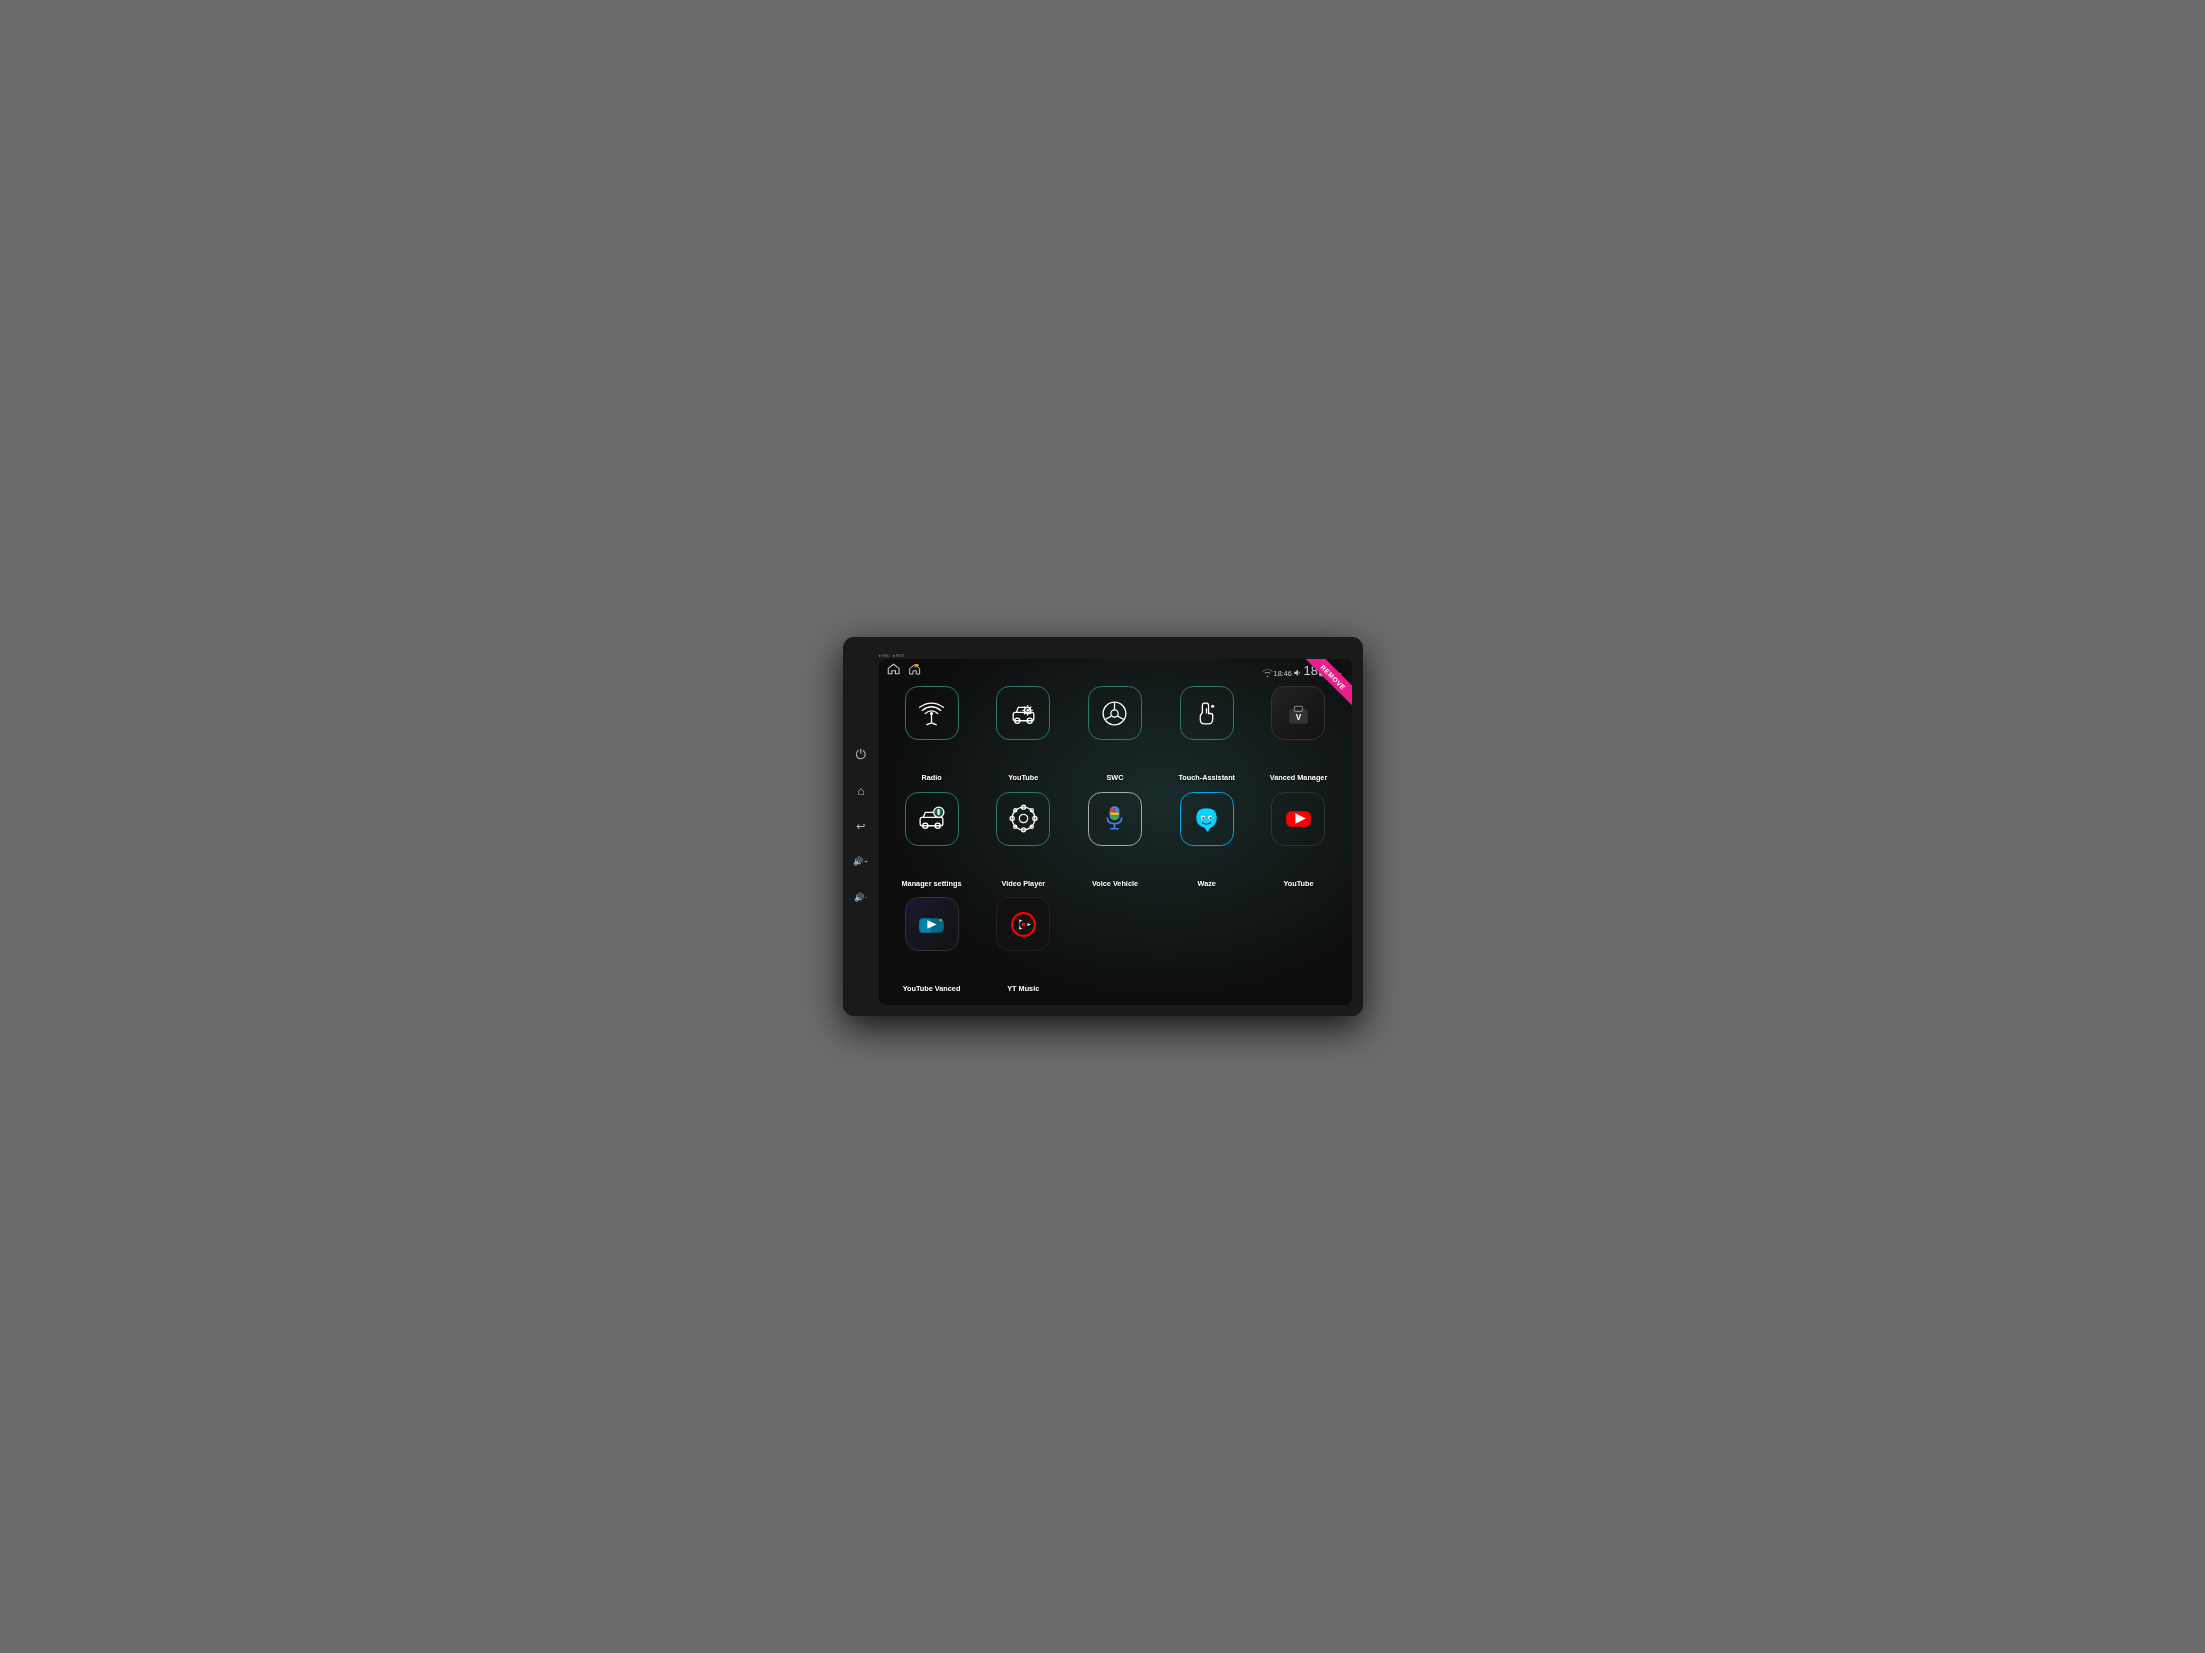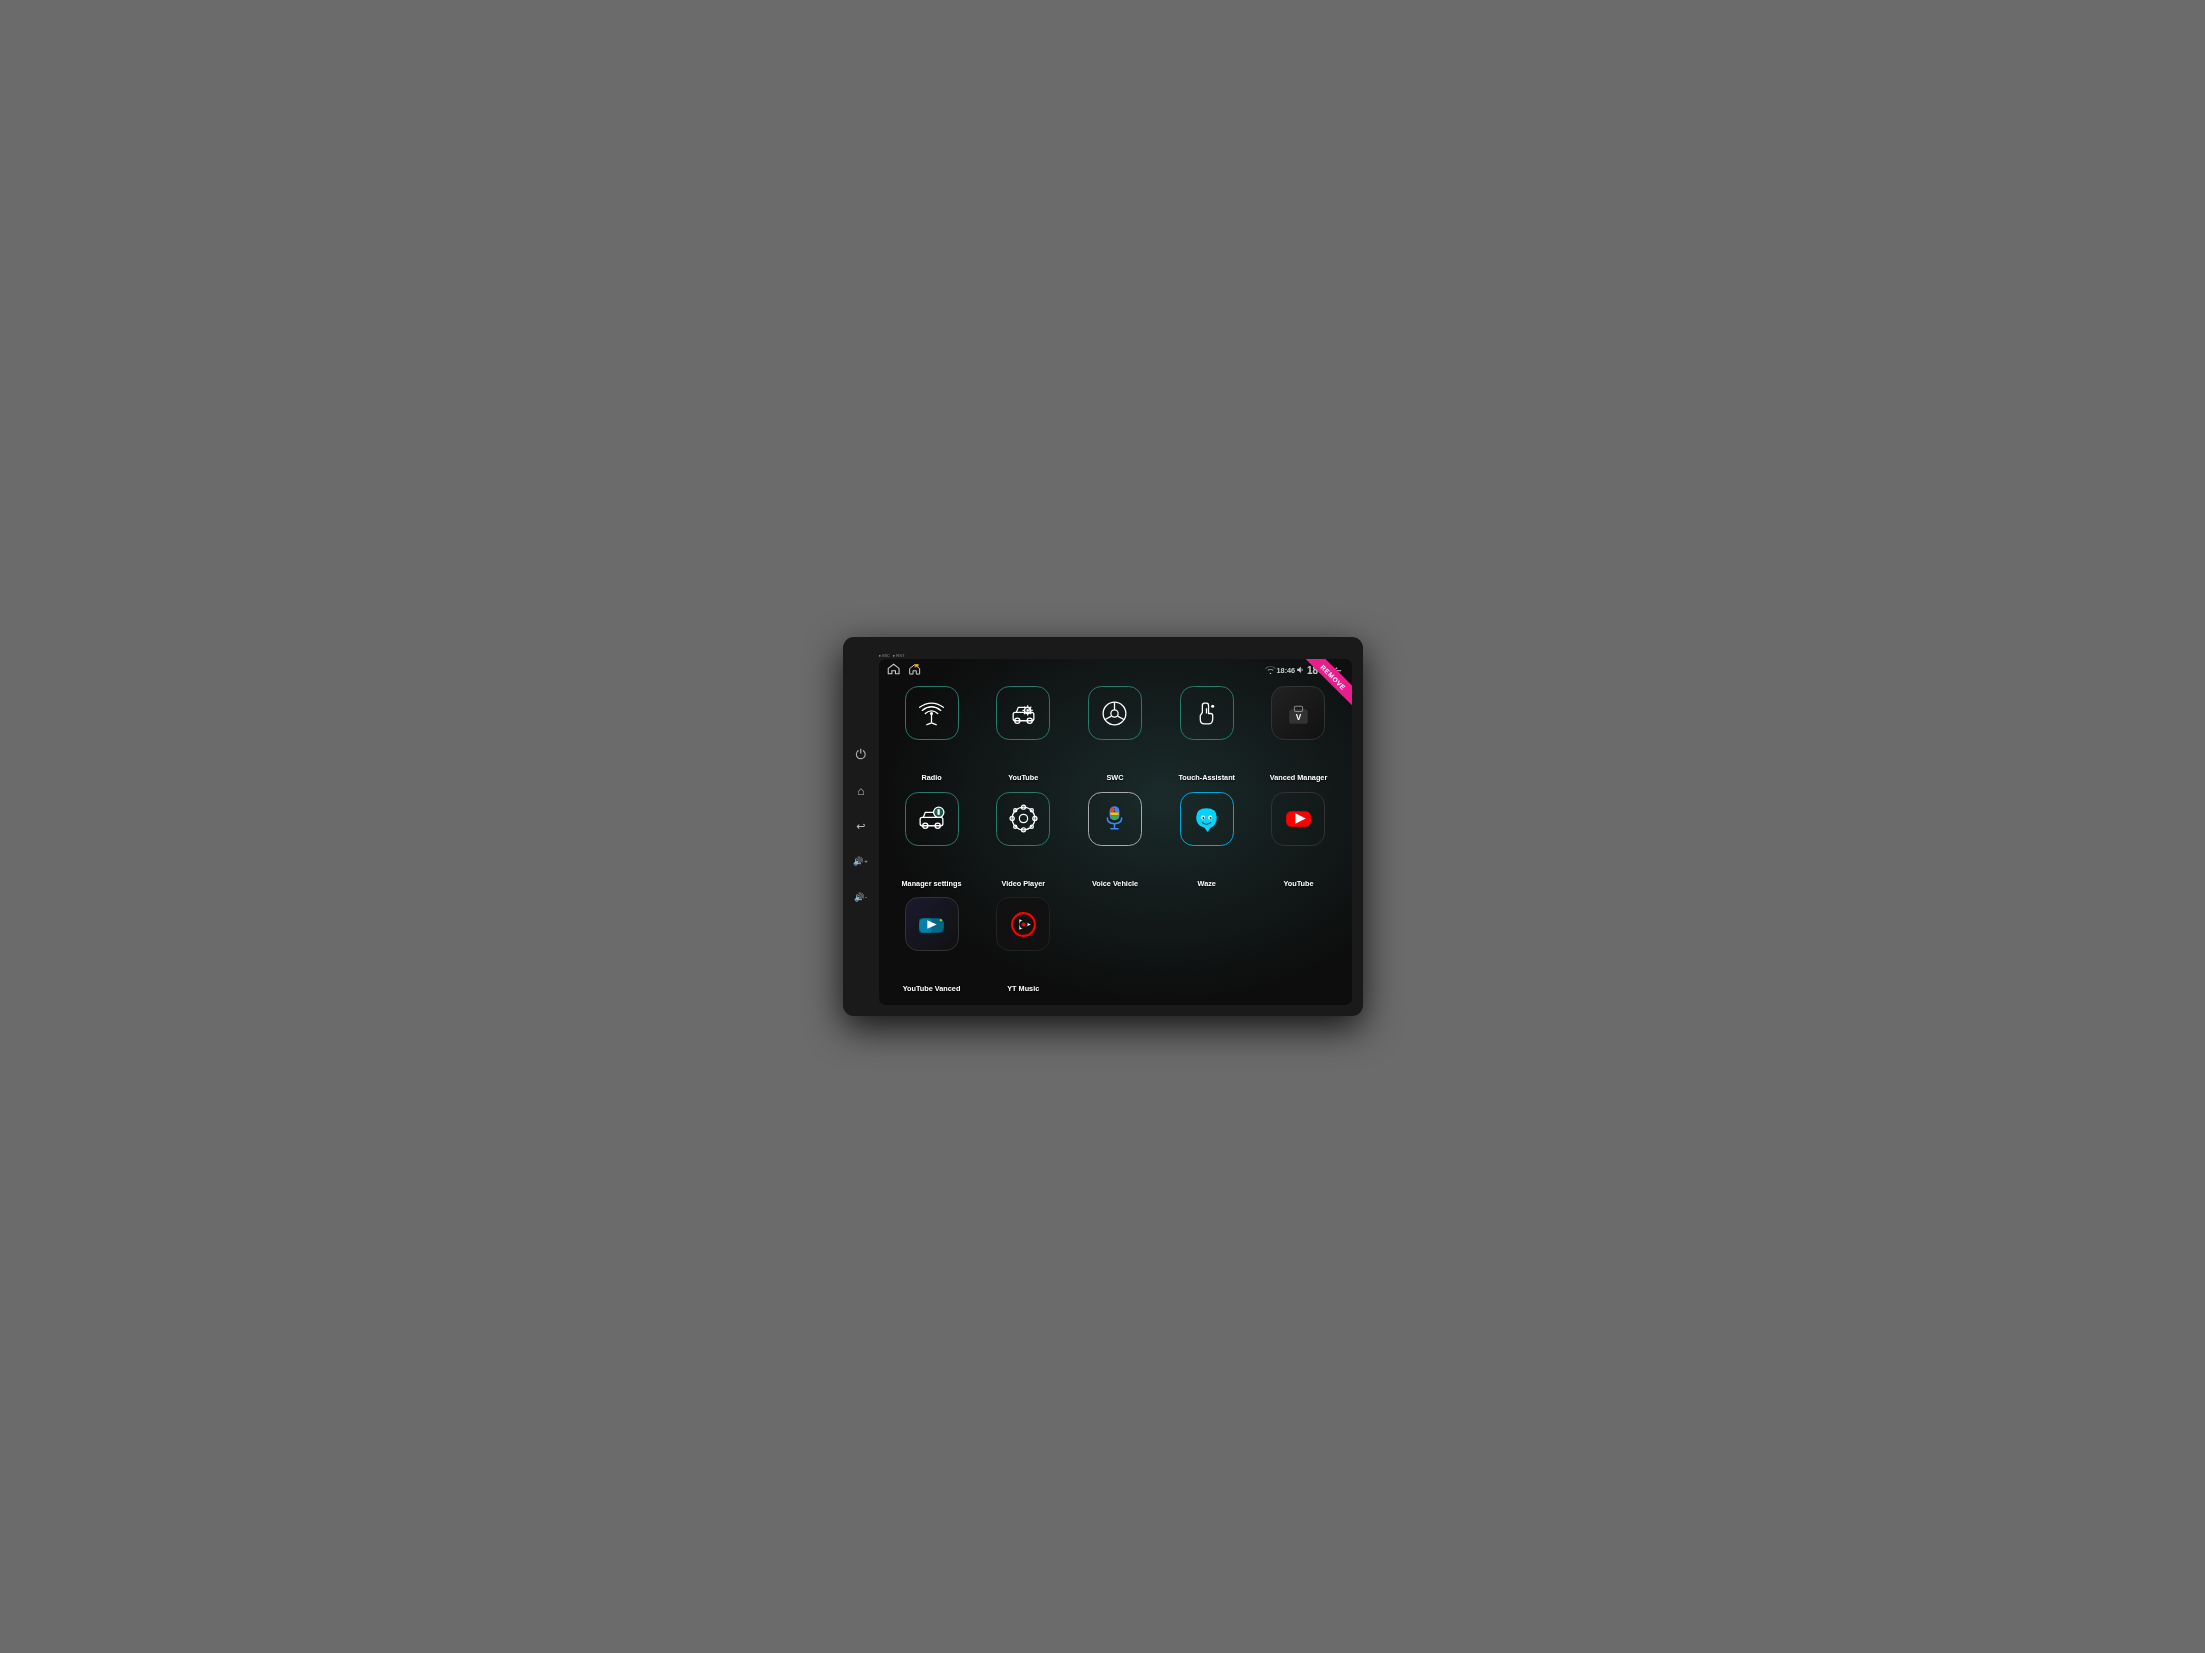--- a/index.html
+++ b/index.html
@@ -102,24 +102,23 @@
     }
 
     .nav-icon {
       color: #ccc;
       font-size: 9.7px;
     }
 
     .status-right {
       display: flex;
       gap: 1px;
-      align-items: center;
+      align-items: flex-end;
       color: #ccc;
       font-size: 6.6px;
-      font-weight: bold;
     }
 
     
     .app-grid {
       display: grid;
       grid-template-columns: repeat(5, 1fr);
       gap: 9.7px;
       padding: 6px 12px 12px 12px;
     }
 
@@ -230,21 +229,21 @@
           <svg width="11" height="8.5" viewBox="0 0 24 18" fill="#ccc">
             <path d="M12 14l2 3H10l2-3z"></path>
             <path d="M7 10c1.4-1.4 3.3-2.2 5-2.2s3.6.8 5 2.2l1.5-1.5C16.8 7 14.5 6 12 6s-4.8 1-6.5 2.5L7 10z" opacity="0.8"></path>
             <path d="M2 6c2.8-2.8 6.6-4.5 10-4.5s7.2 1.7 10 4.5l1.5-1.5C20.3 1.7 16.3 0 12 0S3.7 1.7.5 4.5L2 6z" opacity="0.5"></path>
           </svg>
           <span style="color:#ccc; font-size:7.3px;">18:46</span>
 
           <svg width="9.7" height="9.7" viewBox="0 0 24 24" fill="#ccc">
             <path d="M3 9v6h4l5 5V4L7 9H3zm13.5 3c0-1.77-1.02-3.29-2.5-4.03v8.05c1.48-.73 2.5-2.25 2.5-4.02z"></path>
           </svg>
-          <span style="color:#ccc; font-size:10px;">18</span>
+          <span style="color:#ccc; font-size:13px;">18</span>
 
           <svg width="12" height="7.3" viewBox="0 0 28 14" fill="none" stroke="#ccc" stroke-width="1.5">
             <rect x="1" y="2" width="22" height="10" rx="2"></rect>
             <rect x="2" y="3" width="18" height="8" fill="#ccc" rx="1"></rect>
             <rect x="23" y="4" width="3" height="6" rx="1" fill="#ccc" stroke="none"></rect>
           </svg>
 
           <svg width="11" height="8.5" viewBox="0 0 24 18" fill="#ccc">
             <path d="M20 9H7l5-5-1.5-1.5L3 10l7.5 7.5L12 16l-5-5h13V9z"></path>
           </svg>

